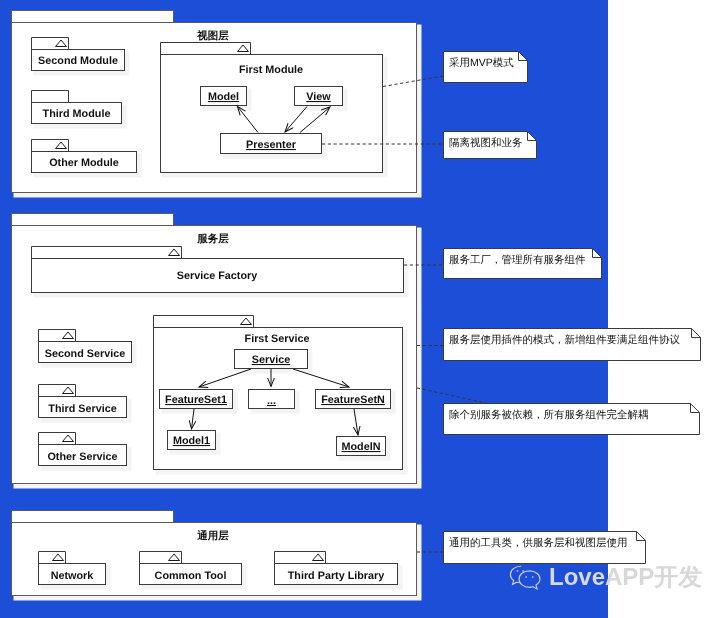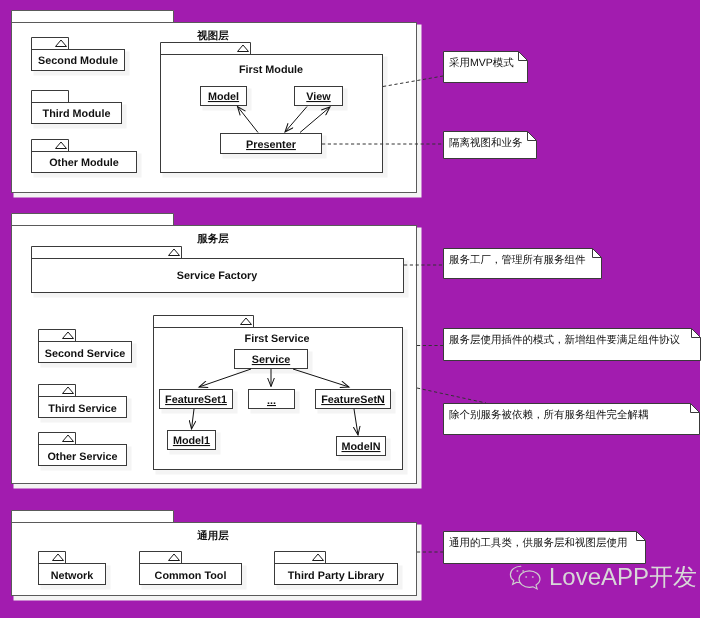--- a/index.html
+++ b/index.html
@@ -1,37 +1,37 @@
 <!DOCTYPE html>
 <html><head>
 <meta charset="utf-8">
 <style>
   html,body{margin:0;padding:0;background:#ffffff;}
   body{width:715px;height:618px;overflow:hidden;
        font-family:"Liberation Sans",sans-serif;}
-  #stage{position:relative;width:700px;height:618px;background:#a21caf;}
+  #stage{position:relative;width:608px;height:618px;background:#1d4ed8;}
   svg{display:block;position:absolute;top:0;left:0;}
   .pkg-body,.pkg-tab,.cbox{fill:#ffffff;stroke:#3a3a3a;stroke-width:1;}
   .layer-body,.layer-tab{fill:#ffffff;stroke:#5a5a5a;stroke-width:1;}
   .note{fill:#ffffff;stroke:#3a3a3a;stroke-width:1;}
   .note-fold{fill:none;stroke:#3a3a3a;stroke-width:1;}
   .tri{fill:none;stroke:#1a1a1a;stroke-width:1;}
   .arrow{fill:none;stroke:#111;stroke-width:1;}
   .dash{fill:none;stroke:#333;stroke-width:1;stroke-dasharray:3.2 2.6;}
   text{font-family:"Liberation Sans",sans-serif;fill:#111;
        -webkit-font-smoothing:antialiased;text-rendering:geometricPrecision;}
   .t-layer{font-size:10.5px;font-weight:bold;text-anchor:middle;}
   .t-pkg{font-size:10.8px;font-weight:bold;text-anchor:middle;}
   .t-box{font-size:10.8px;font-weight:bold;text-anchor:middle;}
   .t-note{font-size:10.5px;font-weight:normal;text-anchor:start;}
   .t-u{text-decoration:underline;text-decoration-thickness:1px;text-underline-offset:1.5px;}
   .shadow{fill:#f4f4f4;stroke:none;}
   #watermark{position:absolute;left:509px;top:564px;display:flex;align-items:center;white-space:nowrap;}
   #watermark svg{position:static;}
-  #wm-text{font-size:24px;color:#d8d8d8;letter-spacing:0px;line-height:1;margin-left:7px;font-weight:400;}
+  #wm-text{font-size:24px;color:#d8d8d8;letter-spacing:0px;line-height:1;margin-left:7px;font-weight:700;}
 </style>
 </head>
 <body>
 
 <div id="stage">
 <svg width="715" height="618" viewBox="0 0 715 618">
   <defs>
     <marker id="ar" markerWidth="12" markerHeight="8" refX="9" refY="4" orient="auto" markerUnits="userSpaceOnUse">
       <path d="M0.4,0.6 L9,4 L0.4,7.4" fill="none" stroke="#111" stroke-width="1" stroke-linecap="butt" stroke-linejoin="miter"></path>
     </marker>

